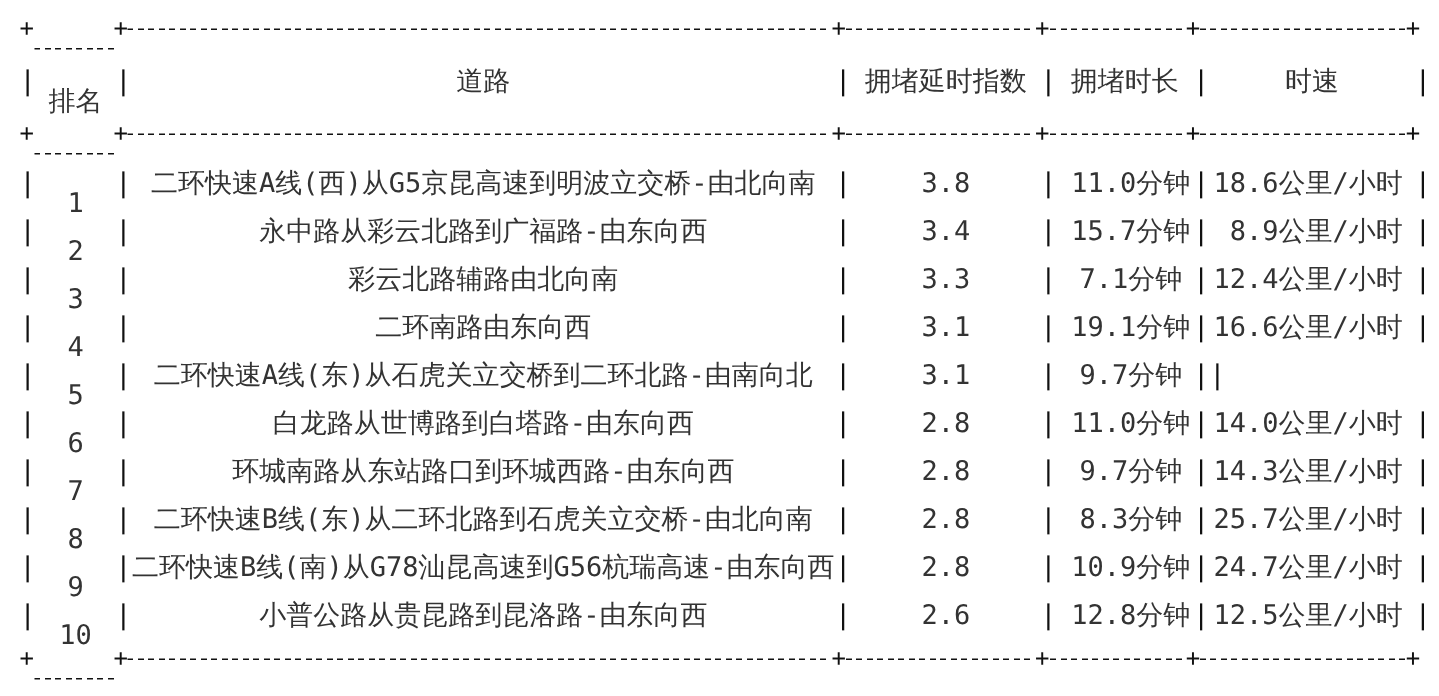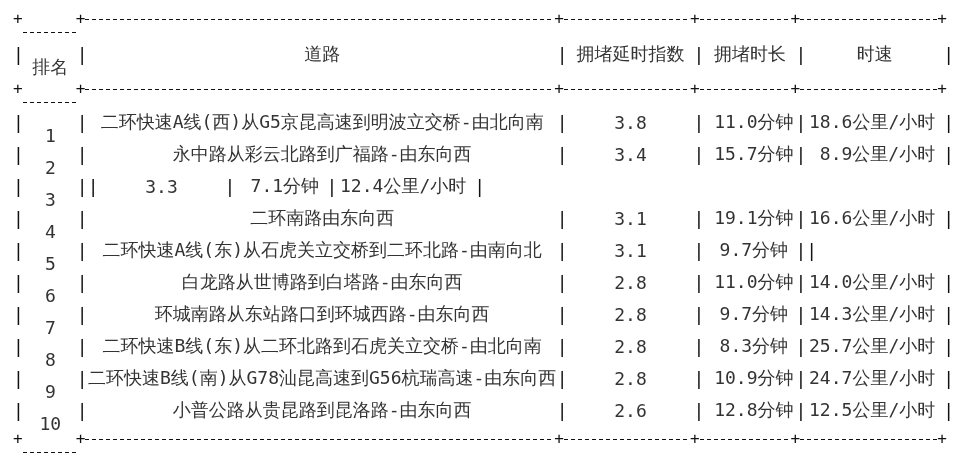--- a/index.html
+++ b/index.html
@@ -131,20 +131,21 @@
     <span class="cell c-dur">15.7分钟</span>
     <span class="pipe">|</span>
     <span class="cell c-spd">8.9公里/小时</span>
     <span class="pipe">|</span>
   </div>
 
   <div class="row">
     <span class="pipe">|</span>
     <span class="cell c-rank">3</span>
     <span class="pipe">|</span>
+    <span class="cell c-road">彩云北路辅路由北向南</span>
     <span class="pipe">|</span>
     <span class="cell c-idx">3.3</span>
     <span class="pipe">|</span>
     <span class="cell c-dur">7.1分钟</span>
     <span class="pipe">|</span>
     <span class="cell c-spd">12.4公里/小时</span>
     <span class="pipe">|</span>
   </div>
 
   <div class="row">

